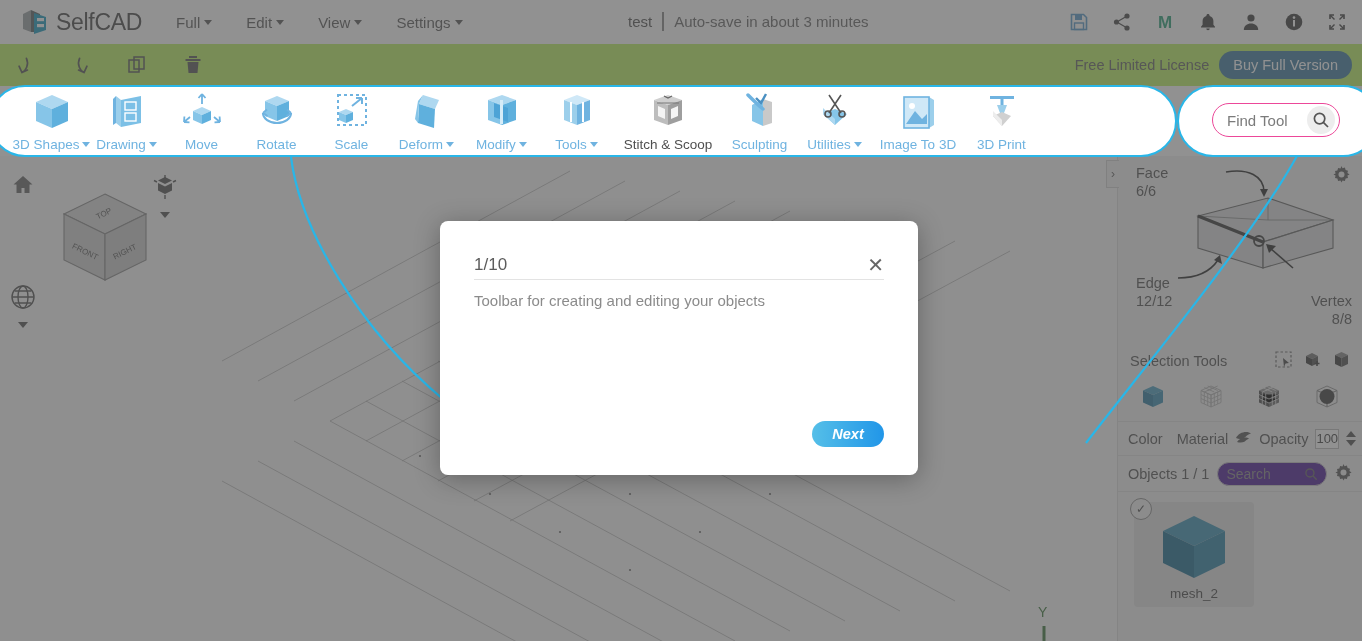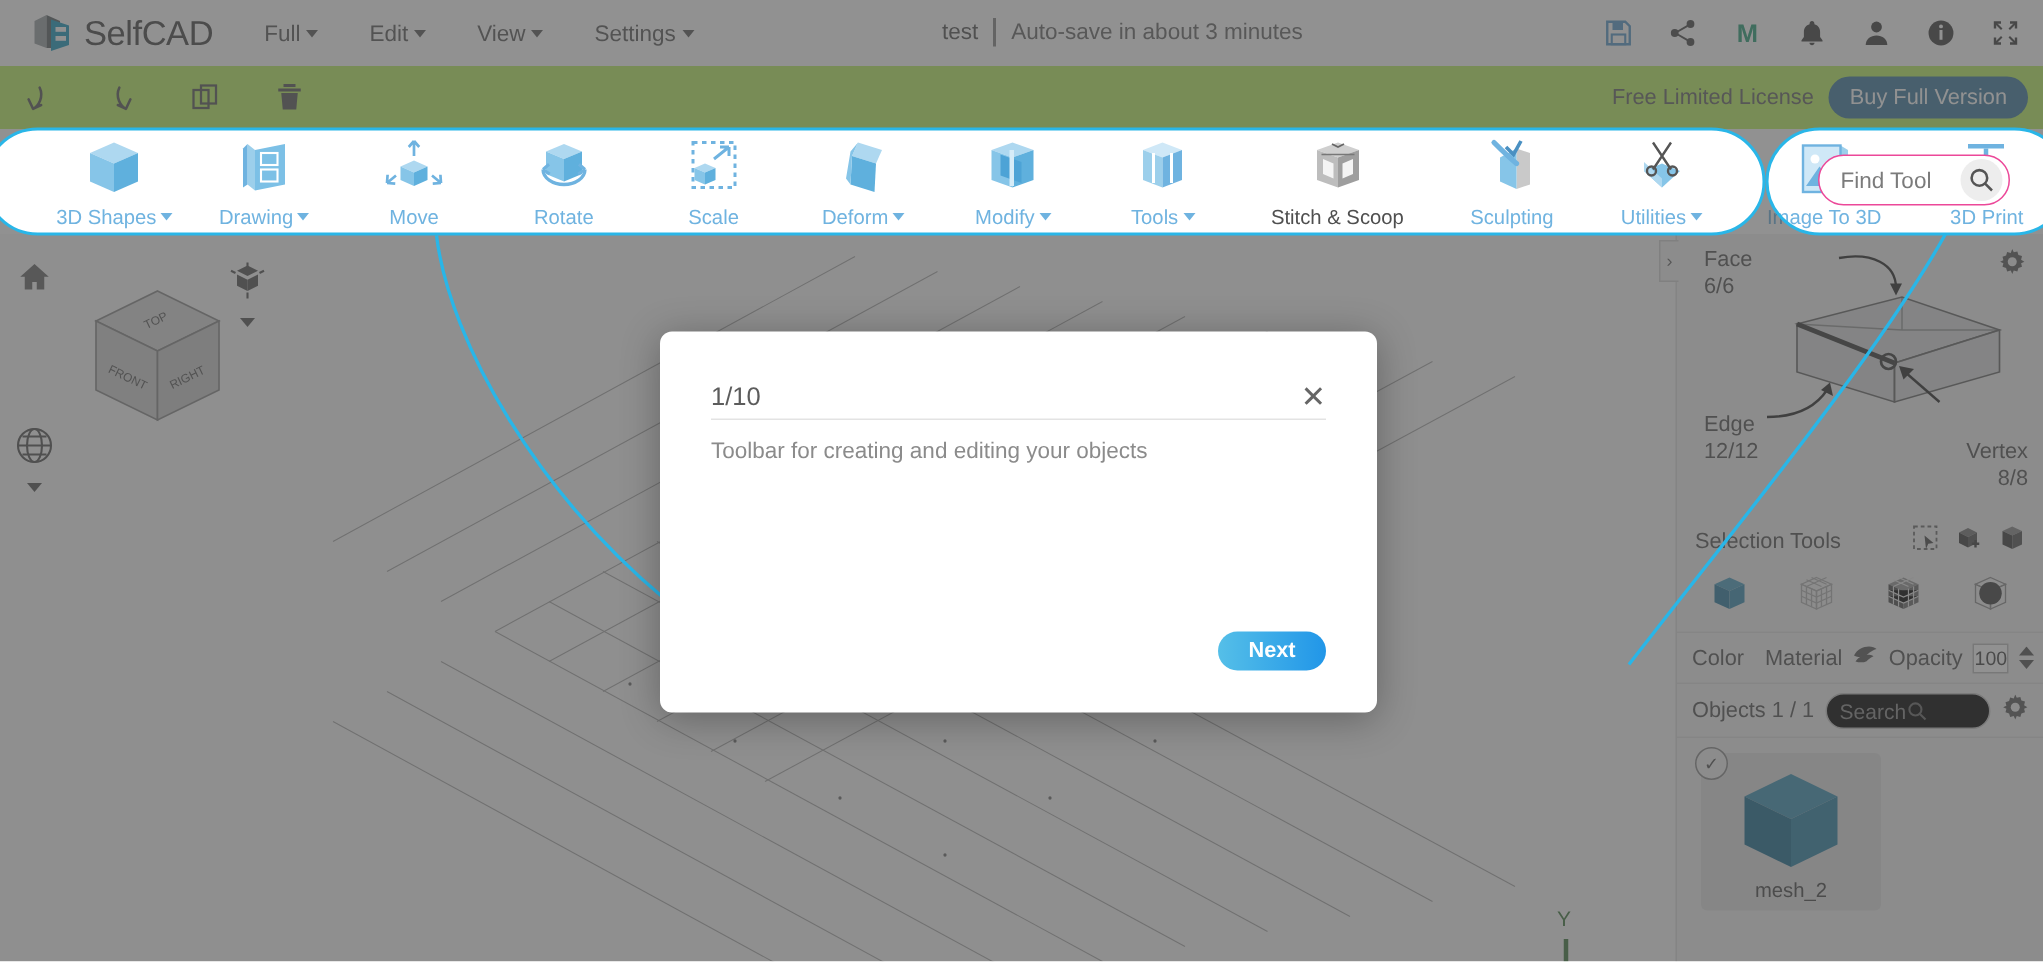--- a/index.html
+++ b/index.html
@@ -65,21 +65,21 @@
   .license-text { font-size: 14.5px; color: #666; }
   .buy-btn {
     background: #3f7ca0; color: #fff; font-size: 14.5px;
     padding: 6px 14px; border-radius: 14px; cursor: pointer;
   }
 
   
   .toolbar {
     position: absolute; top: 86px; left: 0; width: 1362px; height: 70px;
     background: #fff;
-    display: flex; align-items: flex-start; justify-content: space-between;
+    display: flex; align-items: flex-start;
   }
   .tool {
     width: 75px; display: flex; flex-direction: column; align-items: center;
     cursor: pointer; padding-top: 5px;
   }
   .tool .ti { height: 42px; display: flex; align-items: flex-end; justify-content: center; }
   .tool .tl {
     font-size: 13.5px; color: #6fb3e0; margin-top: 4px; white-space: nowrap;
     display: flex; align-items: center; gap: 3px;
   }
@@ -143,22 +143,22 @@
     justify-content: center; cursor: text;
   }
   .spin { display: flex; flex-direction: column; gap: 1px; cursor: pointer; }
   .objects-row {
     display: flex; align-items: center; gap: 8px; height: 36px;
     padding: 0 10px; font-size: 14.5px; color: #555;
     border-bottom: 1px solid #e0e0e0;
   }
   .srch {
     flex: 1; height: 24px; border: 1px solid #c6c6c6; border-radius: 12px;
-    background: #000000; display: flex; align-items: center;
-    padding: 0 8px; cursor: text;
+    background: #4c1d95; display: flex; align-items: center;
+    justify-content: space-between; padding: 0 8px; cursor: text;
   }
   .srch span { font-size: 14px; color: #8a8a8a; }
   .obj-list { padding: 10px 0 0 16px; }
   .obj-card {
     width: 120px; background: #e2e2e2; border-radius: 4px; position: relative;
     padding: 8px 0 6px; cursor: pointer;
   }
   .obj-check {
     position: absolute; left: -4px; top: -4px; width: 22px; height: 22px;
     border-radius: 50%; background: #f2f2f2; border: 1px solid #8d8d8d;
@@ -186,21 +186,21 @@
   }
   .modal-step { font-size: 17px; color: #5c5c5c; }
   .modal-close { font-size: 20px; color: #666; cursor: pointer; line-height: 1; }
   .modal-title { margin: 18px 34px 0; font-size: 16.5px; font-weight: bold; color: #4b4b4b; }
   .modal-desc { margin: 12px 34px 0; font-size: 15px; color: #8b8b8b; }
   .modal-next {
     position: absolute; right: 34px; bottom: 28px;
     width: 72px; height: 26px; border-radius: 13px;
     background: linear-gradient(90deg, #55bfe8 0%, #2196e8 100%);
     color: #fff; font-size: 14.5px; font-weight: bold;
-    display: flex; align-items: center; justify-content: center; cursor: pointer;
+    display: flex; align-items: center; justify-content: center; cursor: pointer; font-style: italic;
   }
 
   .curve { position: absolute; inset: 0; pointer-events: none; }
 </style>
 </head>
 <body>
 
 <div id="app">
 
   <div class="base">

